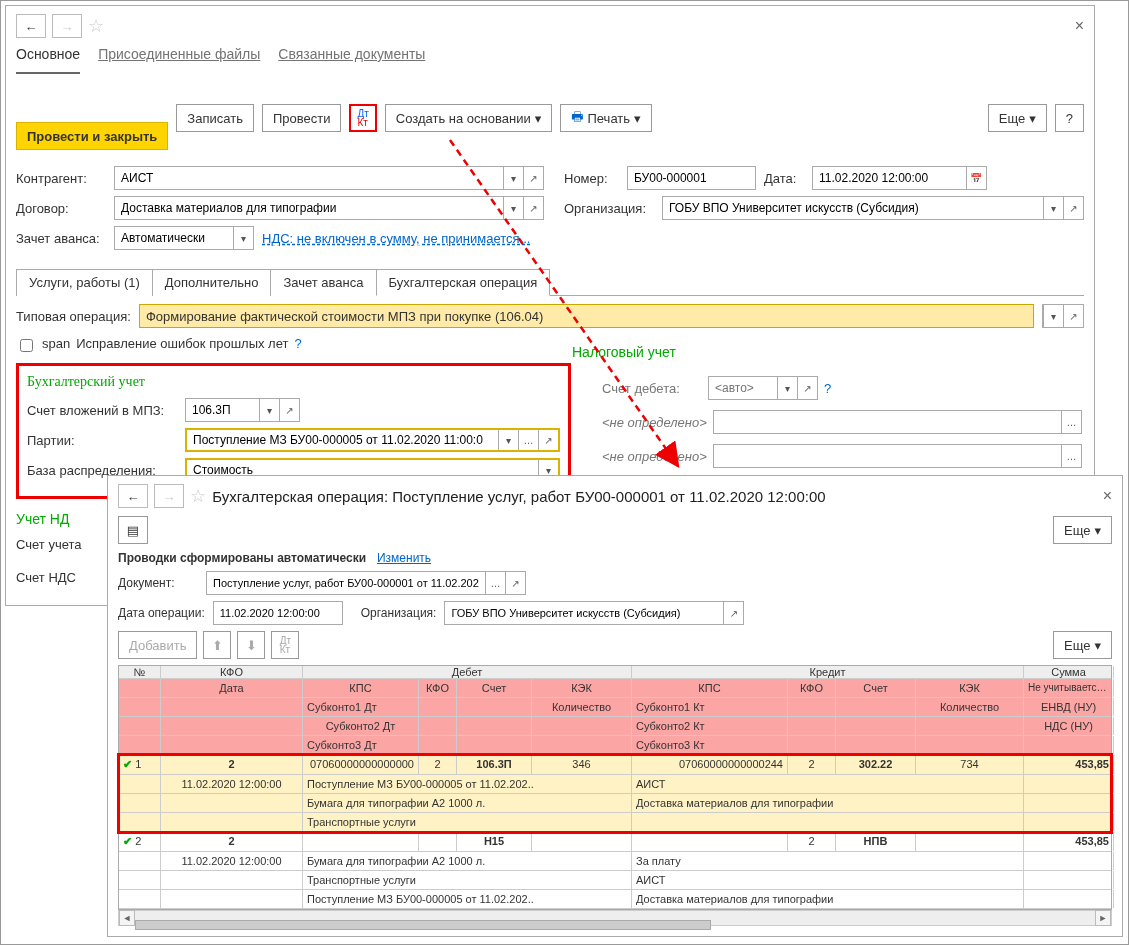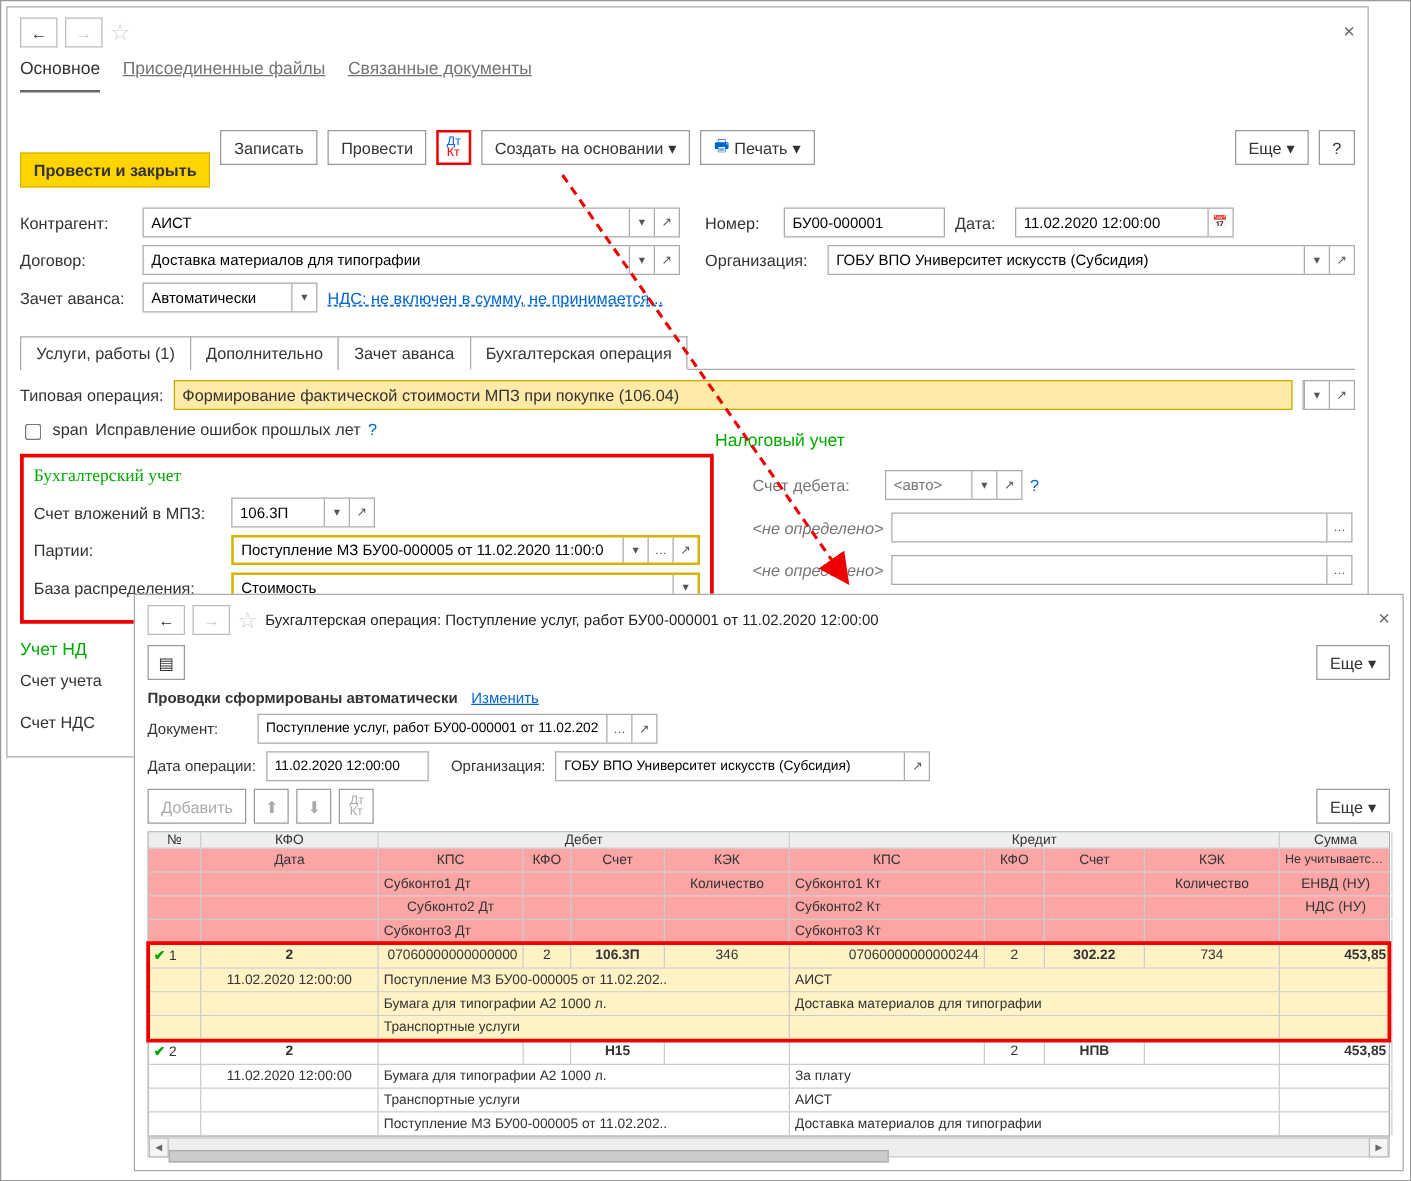--- a/index.html
+++ b/index.html
@@ -244,21 +244,21 @@
         </marker>
       </defs>
   <line x1="4" y1="4" x2="232" y2="330" stroke="#e00" stroke-width="2.5" stroke-dasharray="7,5" marker-end="url(#ah)"></line>
 </svg>
 
 <div class="win2">
   <div class="topbar">
     <div class="navbtn">←</div>
     <div class="navbtn" style="color:#ccc">→</div>
     <span class="star">☆</span>
-    <span class="title" style="font-size:12px">Бухгалтерская операция: Поступление услуг, работ БУ00-000001 от 11.02.2020 12:00:00</span>
+    <span class="title" style="font-size:15px">Бухгалтерская операция: Поступление услуг, работ БУ00-000001 от 11.02.2020 12:00:00</span>
     <span class="close-x">×</span>
   </div>
   <div class="toolbar2">
     <div class="btn" style="width:30px; justify-content:center">
           <span>▤</span>
         </div>
     <div class="spacer"></div>
     <div class="btn">
           <span>Еще</span> 
           <span>▾</span>

